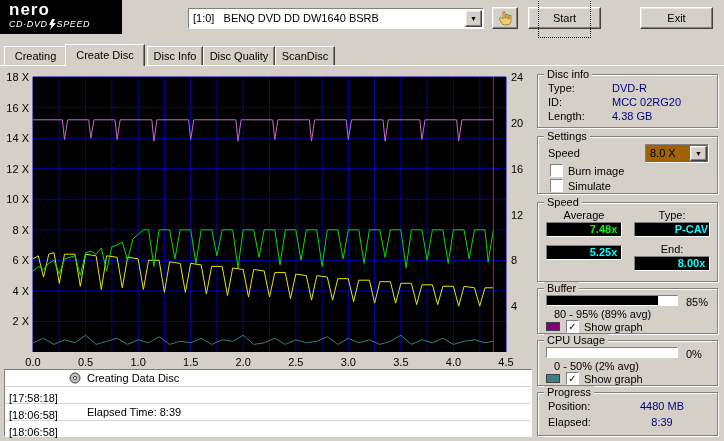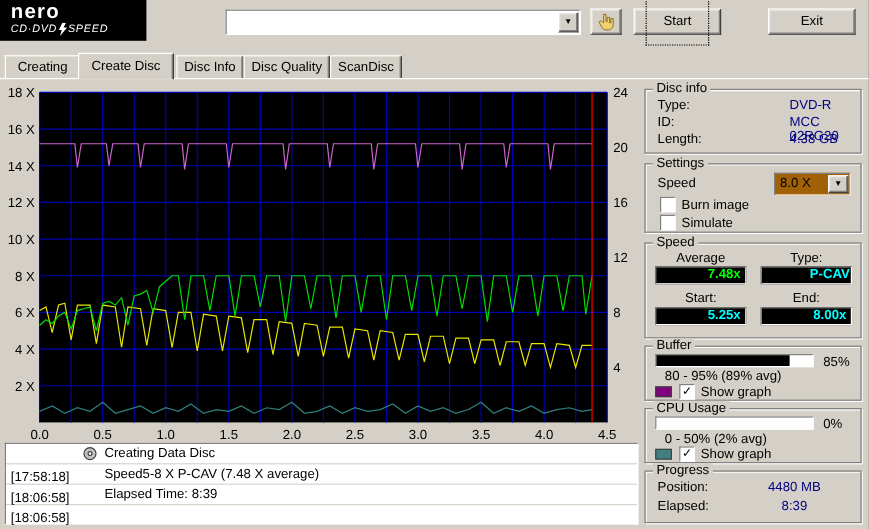--- a/index.html
+++ b/index.html
@@ -43,21 +43,21 @@
   .log { position:absolute; left:4px; top:369px; width:528px; height:68px; background:#fff; }
   .log-row { display:flex; align-items:center; height:17px; border-bottom:1px solid #d8d4cc; padding-left:4px; }
   .log-time { width:60px; flex:none;margin-top:40px; }
   .log-iconcell { width:18px; flex:none; display:flex; align-items:center; }
 
   
   .group { position:absolute; left:537px; width:181px;
            border:1px solid #808080; box-shadow: inset 1px 1px 0 #ffffff, 1px 1px 0 #ffffff; }
   .gtitle { position:absolute; top:-7px; left:6px; background:#d4d0c8; padding:0 3px; line-height:12px; }
   .group .abs { position:absolute; }
-  .gvalue { color:#000080;margin-left:46px; }
+  .gvalue { color:#000080; }
   .valbox { position:absolute; height:15px; width:76px; background:#000; text-align:center;
             line-height:13px; font-weight:bold; border:1px solid; border-color:#808080 #ffffff #ffffff #808080;padding-left:39px; }
   .collabel { position:absolute; width:76px; text-align:center; }
   .meter { position:absolute; height:11px; background:#fff; }
   .bar-fill { height:100%; background:#000; width:0; }
   .checkbox { position:absolute; width:13px; height:13px; background:#fff;
               border:1px solid; border-color:#808080 #ffffff #ffffff #808080;
               display:flex; align-items:center; justify-content:center; font-size:10px; line-height:10px; }
   .swatch { position:absolute; width:14px; height:9px; border:1px solid #404040; }
   .rightval { position:absolute; right:10px; width:90px; text-align:center; }
@@ -72,20 +72,21 @@
     <div class="product">
       <span>CD·DVD</span>
       <svg width="7" height="11" viewBox="0 0 7 11">
           <polygon points="3,0 0,6 2.4,6 1,11 7,4 4,4 6,0" fill="#ffffff"></polygon>
         </svg>
       <span>SPEED</span>
     </div>
   </div>
 
   <div class="drive-combo sunken">
+    <span class="drive-text">[1:0]   BENQ DVD DD DW1640 BSRB</span>
     <span class="combo-arrow raised">▼</span>
   </div>
 
   <div class="toolbtn raised">
     <svg width="16" height="16" viewBox="0 0 16 16">
       <path d="M6 2h2v6h1V4.5h2V9h1V5.5h2v5c0 3-2 4.5-5 4.5s-4-1-5-3L2.5 9c-.5-1 .6-2 1.6-1.4L6 9V2z" fill="#f2cf6e" stroke="#8a6d1f" stroke-width="0.8"></path>
     </svg>
   </div>
 
   <div class="btn raised" style="left:528px">
@@ -171,21 +172,20 @@
         <svg width="12" height="12" viewBox="0 0 12 12">
           <circle cx="6" cy="6" r="5" fill="#c0c0c0" stroke="#404040"></circle>
           <circle cx="6" cy="6" r="1.6" fill="#ffffff" stroke="#404040"></circle>
         </svg>
       </span>
       <span>Creating Data Disc</span>
     </div>
     <div class="log-row">
       <span class="log-time">[18:06:58]</span>
       <span class="log-iconcell"></span>
-      <span>Speed5-8 X P-CAV (7.48 X average)</span>
     </div>
     <div class="log-row">
       <span class="log-time">[18:06:58]</span>
       <span class="log-iconcell"></span>
       <span>Elapsed Time: 8:39</span>
     </div>
   </div>
 
   <div class="group" style="top:74px;height:54px">
     <span class="gtitle">Disc info</span>
@@ -211,21 +211,21 @@
   </div>
 
   <div class="group" style="top:202px;height:80px">
     <span class="gtitle">Speed</span>
     <span class="collabel" style="left:8px;top:6px">Average</span>
     <span class="collabel" style="left:96px;top:6px">Type:</span>
     <span class="valbox" style="left:8px;top:19px;color:#00ff00">7.48x</span>
     <span class="valbox" style="left:96px;top:19px;color:#00ffff">P-CAV</span>
     <span class="collabel" style="left:8px;top:40px">Start:</span>
     <span class="collabel" style="left:96px;top:40px">End:</span>
-    <span class="valbox" style="left:8px;top:53px;color:#00ffff">5.25x</span>
+    <span class="valbox" style="left:8px;top:42px;color:#00ffff">5.25x</span>
     <span class="valbox" style="left:96px;top:53px;color:#00ffff">8.00x</span>
   </div>
 
   <div class="group" style="top:288px;height:46px">
     <span class="gtitle">Buffer</span>
     <div class="meter sunken" style="left:8px;top:6px;width:132px">
         <div class="bar-fill" style="width: 85%;"></div>
       </div>
     <span class="abs" style="left:148px;top:7px">85%</span>
     <span class="abs" style="left:16px;top:19px">80 - 95% (89% avg)</span>

